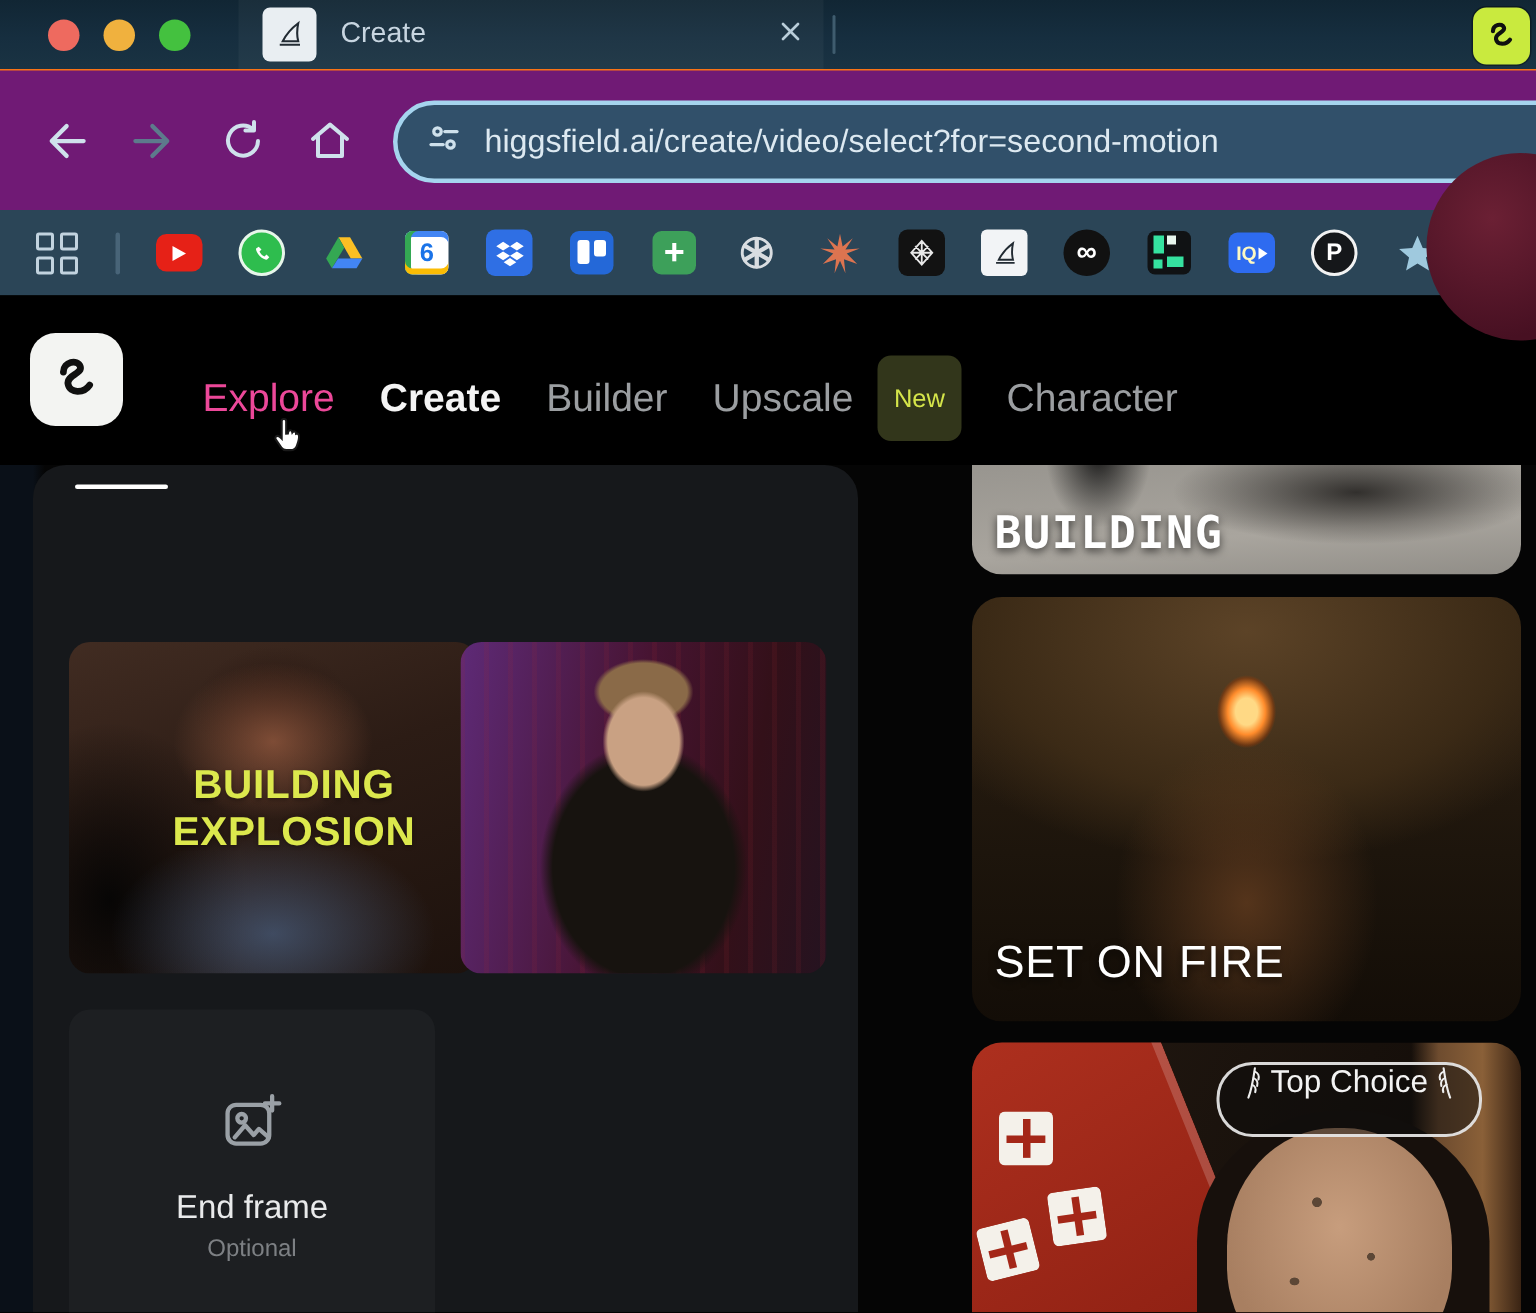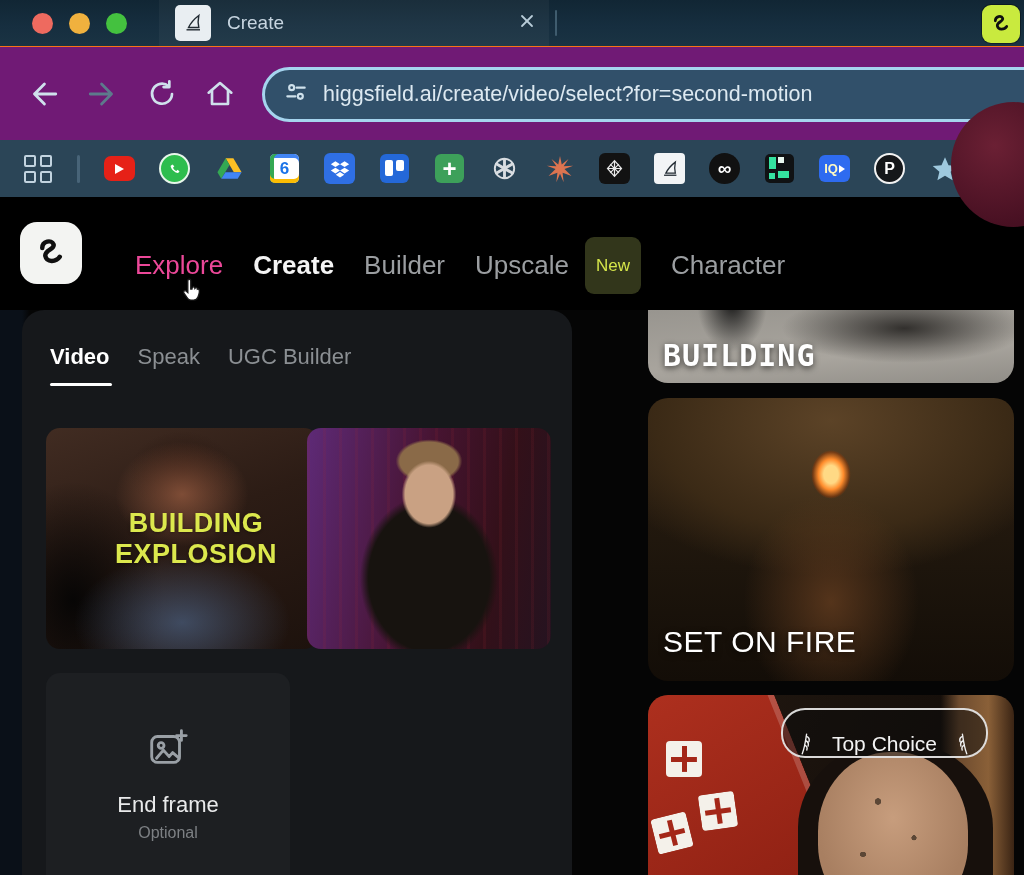--- a/index.html
+++ b/index.html
@@ -164,21 +164,21 @@
   .tc-face{position:absolute;left:170px;bottom:-42px;width:150px;height:165px;
     border-radius:48% 48% 44% 44%;z-index:2;background:
     radial-gradient(5px 5px at 40% 30%,#5c4736 0 60%,transparent 70%),
     radial-gradient(4px 4px at 64% 52%,#5c4736 0 60%,transparent 70%),
     radial-gradient(5px 4px at 30% 62%,#5c4736 0 60%,transparent 70%),
     radial-gradient(90px 110px at 50% 40%,#c79d7d,#a87f61 85%);}
   .tc-hair{position:absolute;left:150px;bottom:-40px;width:195px;height:175px;border-radius:50% 50% 0 0;
     background:radial-gradient(100px 120px at 50% 55%,transparent 0 58%,#17100c 63%);z-index:1;}
   .tc-badge{position:absolute;right:26px;top:13px;height:46px;border-radius:24px;z-index:4;
     border:2px solid rgba(240,240,240,.9);background:rgba(12,12,12,.5);
-    display:flex;align-items:flex-end;gap:20px;padding:0 16px;color:#f3f3f3;font-size:21px;white-space:nowrap;}
+    display:flex;align-items:flex-start;gap:5px;padding:0 16px;color:#f3f3f3;font-size:21px;white-space:nowrap;}
 </style>
 </head>
 <body>
 
 <div class="screen">
 
   <div class="tabbar">
     <div class="traffic">
       <span class="dot red"></span>
       <span class="dot yellow"></span>
@@ -366,25 +366,20 @@
       <div class="cursor">
         <svg width="30" height="32" viewBox="0 0 24 28">
           <path d="M9.2 3.2 c0-1.6 2.6-1.6 2.6 0 v7.4 l1-.1 c.1-1 .5-1.9 1.4-1.9 .8 0 1.1.8 1.2 1.3 .3-.4.8-.8 1.4-.6 .7.2.8 1 .8 1.4 .5-.2 1.2-.2 1.5.5 .5 1.2-.3 4.6-1.1 6.6 -.6 1.5-1.7 2.4-3.6 2.4 h-2.6 c-1.2 0-2.1-.5-2.8-1.5 l-3.2-4.6 c-.7-1-.1-2.2 1-2.2 .7 0 1.2.4 2.4 1.6 Z" fill="#ffffff" stroke="#1a1a1a" stroke-width="1.2"></path>
         </svg>
       </div>
     </div>
 
     <div class="content">
 
       <div class="panel">
-        <div class="panel-tabs">
-          <span class="ptab active">Video</span>
-          <span class="ptab">Speak</span>
-          <span class="ptab">UGC Builder</span>
-        </div>
         <div class="underline" style="margin-left:28px"></div>
 
         <div class="cards">
           <div class="card ph-building">
             <span class="card-title">BUILDING EXPLOSION</span>
           </div>
           <div class="card ph-person"></div>
           <div class="card endframe">
             <svg width="46" height="46" viewBox="0 0 24 24" fill="none" stroke="#9aa0a6" stroke-width="1.5" stroke-linecap="round" stroke-linejoin="round">
               <rect x="3.5" y="5.5" width="14.5" height="13.5" rx="3"></rect>

